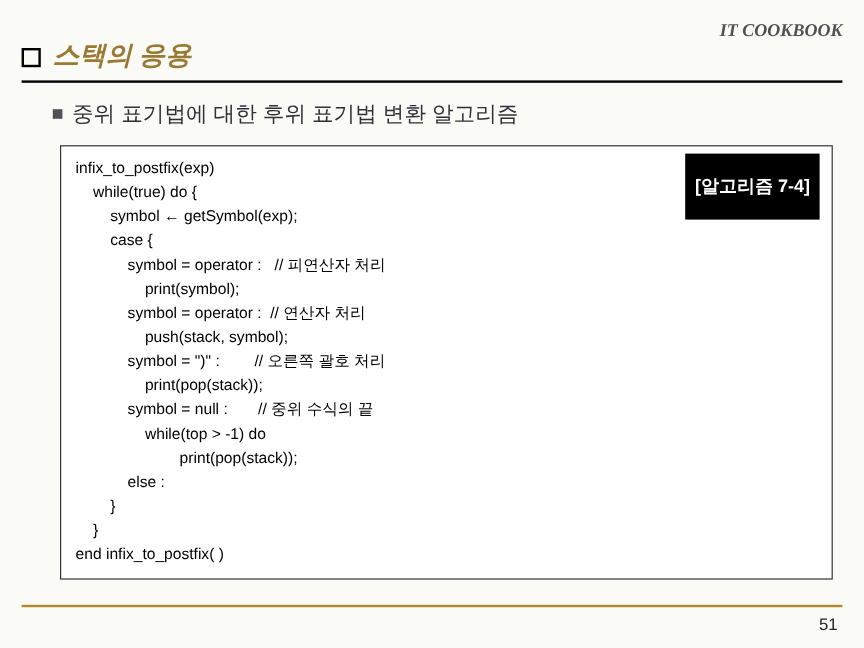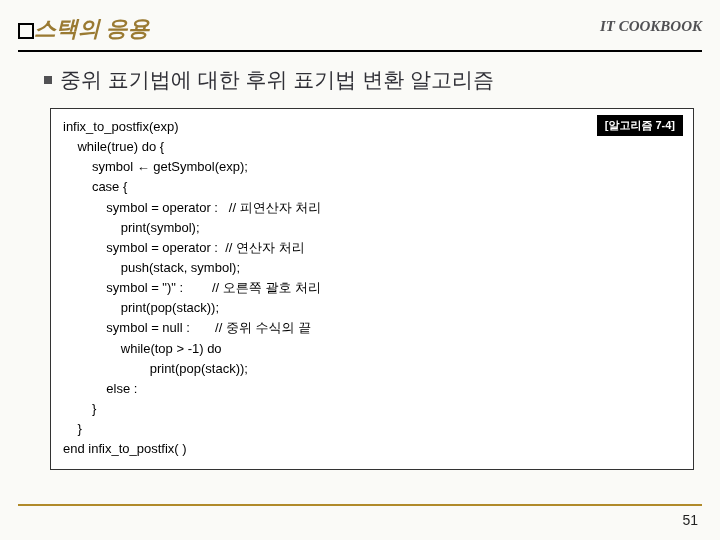--- a/index.html
+++ b/index.html
@@ -13,20 +13,22 @@
   }
   .title-row {
     display: flex;
     justify-content: space-between;
     align-items: flex-start;
     margin-bottom: 6px;
   }
   .title-left {
     display: flex;
     align-items: center;
+    gap: 10px;
+    margin-top: 17px;
   }
   .bullet-sq {
     width: 16px;
     height: 16px;
     border: 2px solid #000;
     display: inline-block;
     margin-top: 3px;
   }
   .main-title {
     font-size: 22px;
@@ -55,21 +57,21 @@
     margin-left: 26px;
     margin-bottom: 14px;
   }
   .sub-bullet {
     width: 8px;
     height: 8px;
     background: #515154;
     display: inline-block;
   }
   .sub-title {
-    font-size: 21px;
+    font-size: 18px;
     color: #2f2f36;
     font-weight: 500;
   }
   .code-box {
     margin-left: 32px;
     margin-right: 8px;
     border: 1px solid #333;
     background: #fff;
     padding: 8px 12px 10px 12px;
     position: relative;
@@ -78,22 +80,22 @@
     line-height: 1.55;
     color: #000;
   }
   .algo-badge {
     position: absolute;
     top: 6px;
     right: 10px;
     background: #000;
     color: #fff;
     font-weight: 700;
-    font-size: 11px;
-    padding: 2px 8px;
+    font-size: 15px;
+    padding: 16px 8px;
   }
   .code-line { white-space: pre; }
   .hr-bottom {
     position: absolute;
     left: 18px;
     right: 18px;
     bottom: 34px;
     border: none;
     border-top: 2px solid #b08a2a;
   }

